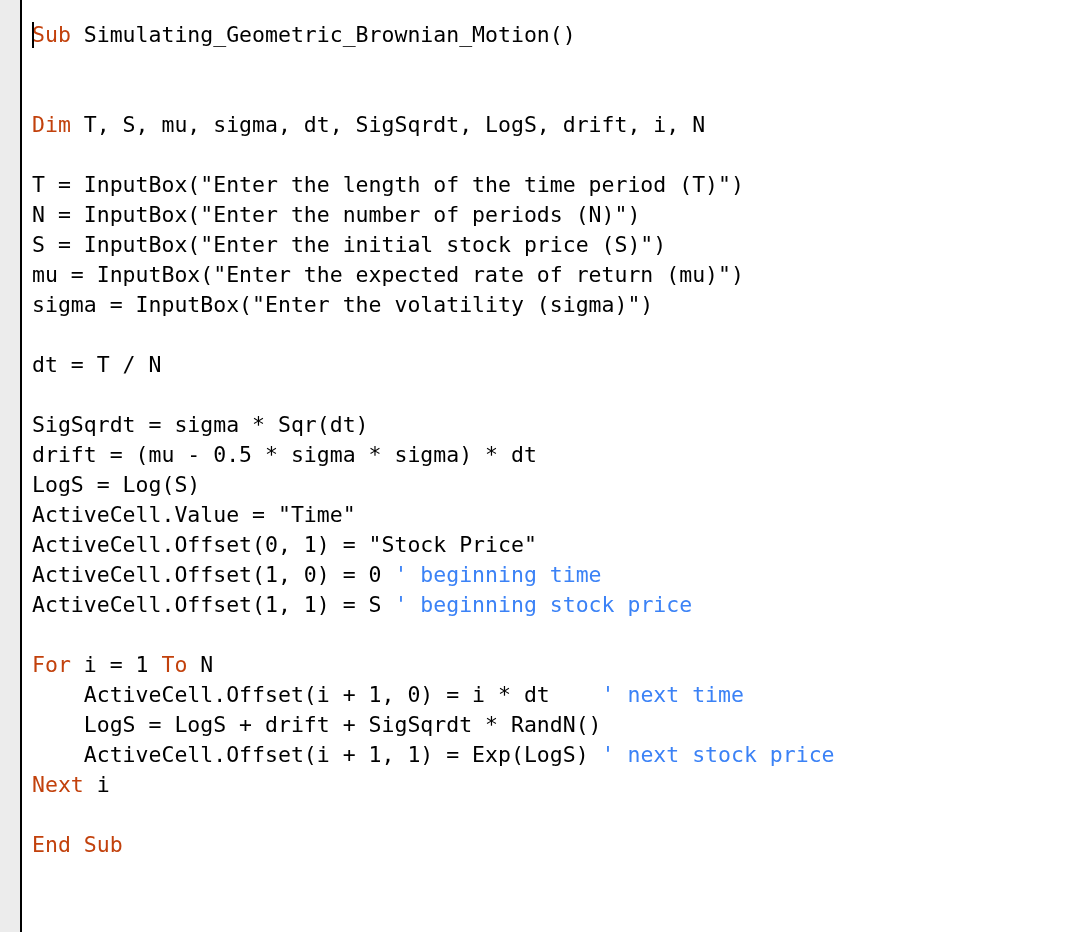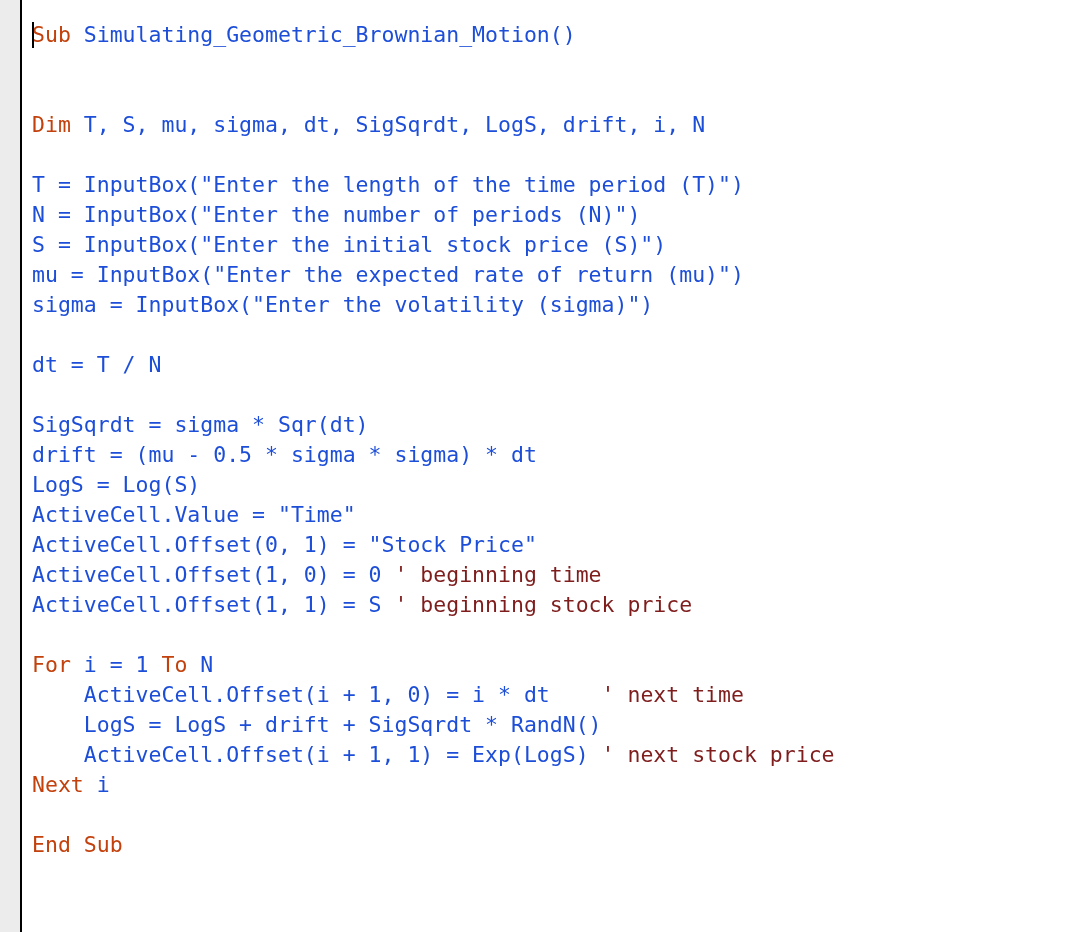--- a/index.html
+++ b/index.html
@@ -64,21 +64,21 @@
   
   #text-caret {
     position: absolute;
     left: 10px;
     top: 22px;
     width: 2px;
     height: 26px;
     background: #000000;
   }
 </style>
-<style>.tok-kw{color:#c2410c;}.tok-plain{color:#1d4ed8;}.tok-cmt{color:#7f1d1d;}</style></head>
+<style>.tok-kw{color:#c2410c;}.tok-plain{color:#000000;}.tok-cmt{color:#3b82f6;}</style></head>
 <body>
 
 <div id="editor-root" style="background: rgb(255, 255, 255);">
 
   <div id="margin-bar" style="background: rgb(236, 236, 236); border-right-color: rgb(0, 0, 0);"></div>
 
   <div id="code-pane">
     <div id="code-surface" style="font-size: 21.5px; line-height: 30px;"><div class="code-line"><span class="tok-kw">Sub</span><span class="tok-plain"> Simulating_Geometric_Brownian_Motion()</span></div><div class="code-line blank">&nbsp;</div><div class="code-line blank">&nbsp;</div><div class="code-line"><span class="tok-kw">Dim</span><span class="tok-plain"> T, S, mu, sigma, dt, SigSqrdt, LogS, drift, i, N</span></div><div class="code-line blank">&nbsp;</div><div class="code-line"><span class="tok-plain">T = InputBox("Enter the length of the time period (T)")</span></div><div class="code-line"><span class="tok-plain">N = InputBox("Enter the number of periods (N)")</span></div><div class="code-line"><span class="tok-plain">S = InputBox("Enter the initial stock price (S)")</span></div><div class="code-line"><span class="tok-plain">mu = InputBox("Enter the expected rate of return (mu)")</span></div><div class="code-line"><span class="tok-plain">sigma = InputBox("Enter the volatility (sigma)")</span></div><div class="code-line blank">&nbsp;</div><div class="code-line"><span class="tok-plain">dt = T / N</span></div><div class="code-line blank">&nbsp;</div><div class="code-line"><span class="tok-plain">SigSqrdt = sigma * Sqr(dt)</span></div><div class="code-line"><span class="tok-plain">drift = (mu - 0.5 * sigma * sigma) * dt</span></div><div class="code-line"><span class="tok-plain">LogS = Log(S)</span></div><div class="code-line"><span class="tok-plain">ActiveCell.Value = "Time"</span></div><div class="code-line"><span class="tok-plain">ActiveCell.Offset(0, 1) = "Stock Price"</span></div><div class="code-line"><span class="tok-plain">ActiveCell.Offset(1, 0) = 0 </span><span class="tok-cmt">' beginning time</span></div><div class="code-line"><span class="tok-plain">ActiveCell.Offset(1, 1) = S </span><span class="tok-cmt">' beginning stock price</span></div><div class="code-line blank">&nbsp;</div><div class="code-line"><span class="tok-kw">For</span><span class="tok-plain"> i = 1 </span><span class="tok-kw">To</span><span class="tok-plain"> N</span></div><div class="code-line">    <span class="tok-plain">ActiveCell.Offset(i + 1, 0) = i * dt    </span><span class="tok-cmt">' next time</span></div><div class="code-line">    <span class="tok-plain">LogS = LogS + drift + SigSqrdt * RandN()</span></div><div class="code-line">    <span class="tok-plain">ActiveCell.Offset(i + 1, 1) = Exp(LogS) </span><span class="tok-cmt">' next stock price</span></div><div class="code-line"><span class="tok-kw">Next</span><span class="tok-plain"> i</span></div><div class="code-line blank">&nbsp;</div><div class="code-line"><span class="tok-kw">End Sub</span></div></div>
     <div id="text-caret" style="background: rgb(0, 0, 0);"></div>
   </div>

